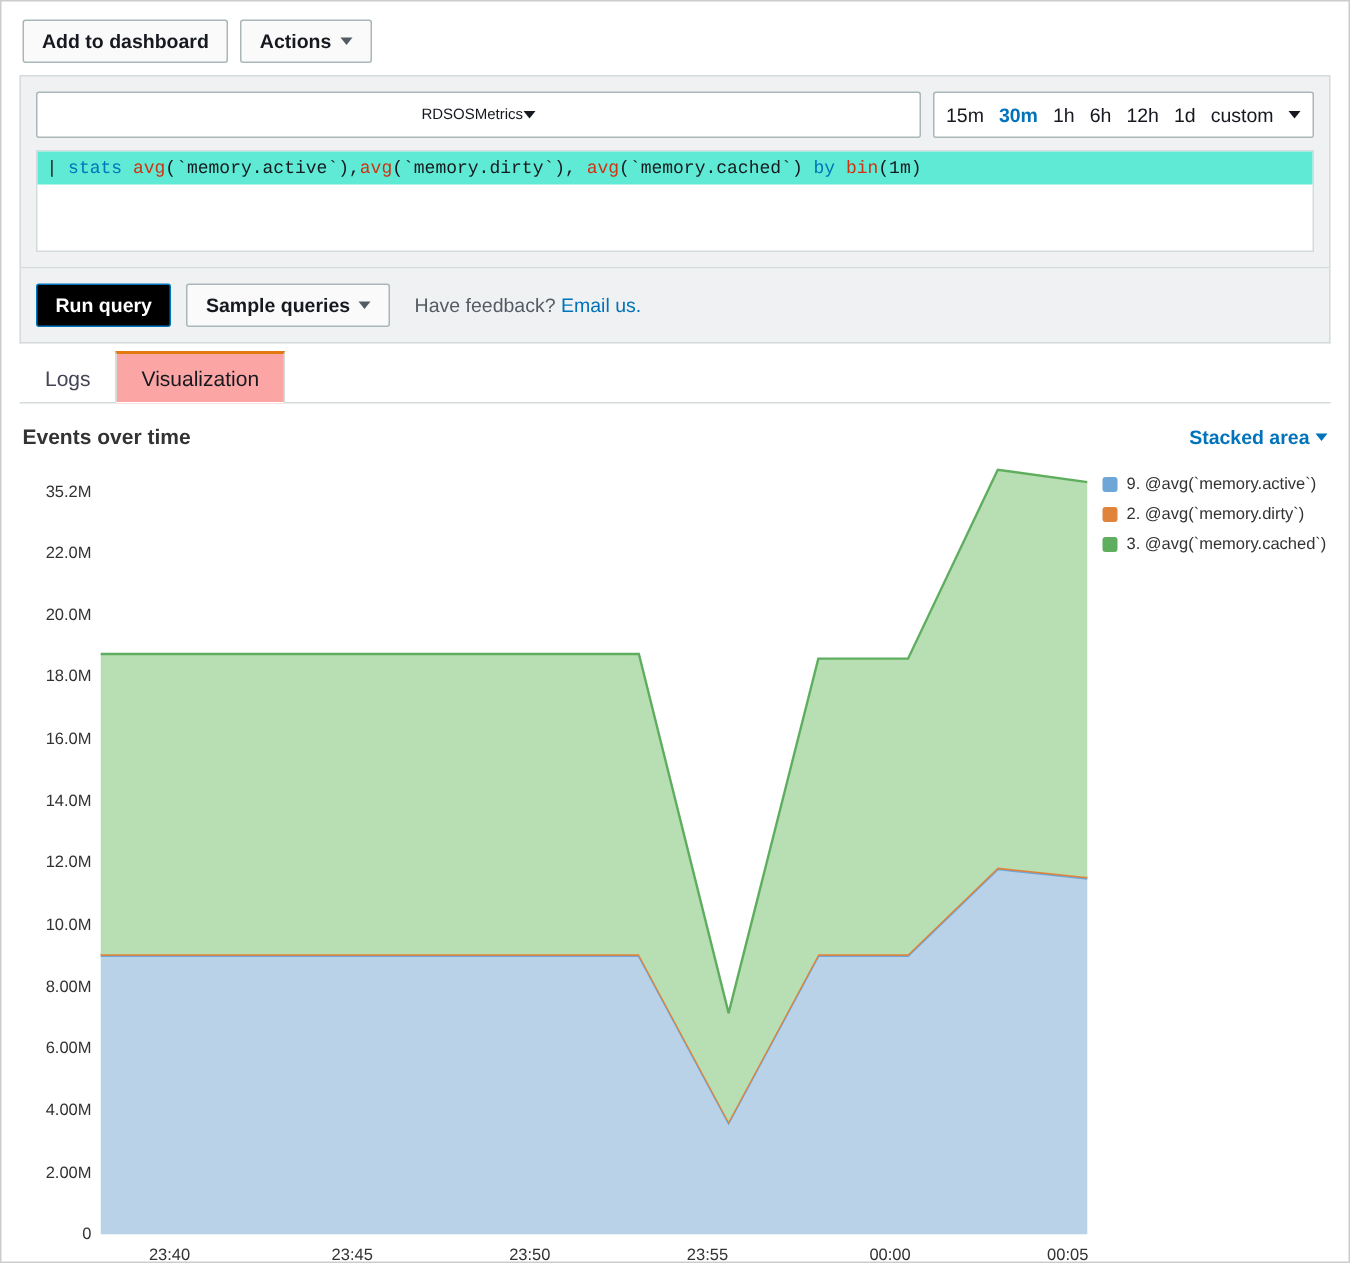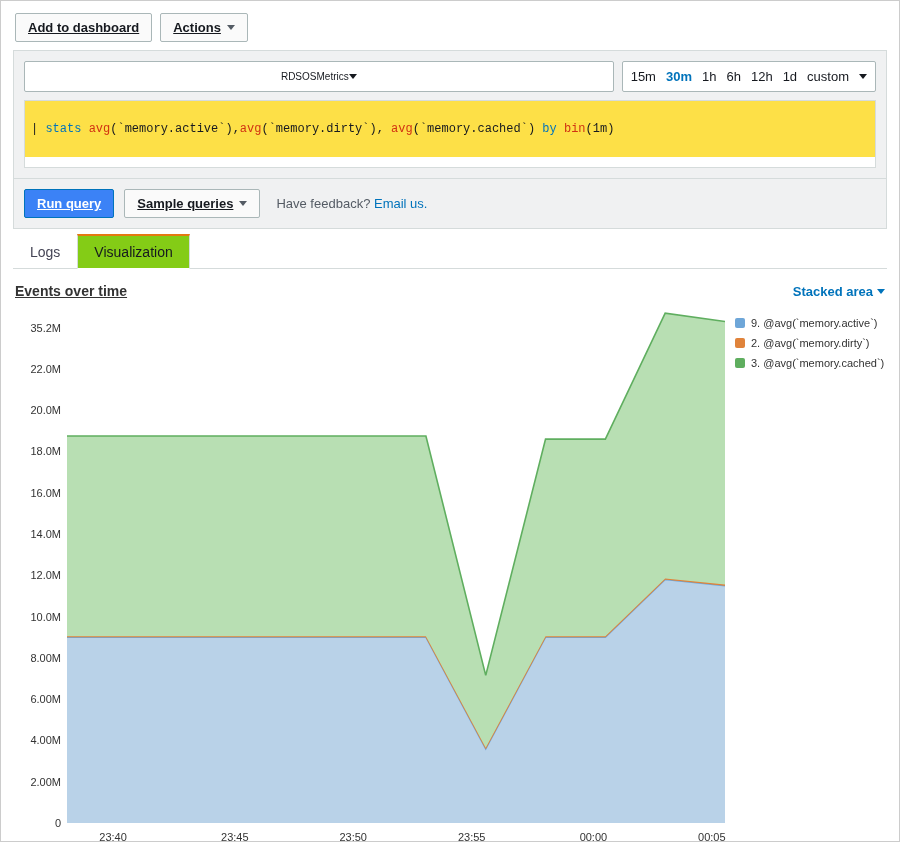--- a/index.html
+++ b/index.html
@@ -1,40 +1,40 @@
 <!DOCTYPE html>
 <html><head>
 <meta charset="utf-8">
 <style>
   * { box-sizing: border-box; margin: 0; padding: 0; }
   body { font-family: "Amazon Ember", "Helvetica Neue", Arial, sans-serif; font-size: 13px; color: #16191f; background: #fff; }
   .frame { width: 900px; height: 842px; border: 1px solid #ccc; box-shadow: 4px 4px 6px rgba(0,0,0,0.35); position: relative; overflow: hidden; }
   .toolbar-row { display: flex; gap: 8px; padding: 12px 14px 6px; align-items: center; }
-  .btn { background: #fafafa; border: 1px solid #aab7b8; border-radius: 2px; padding: 6px 12px; font-size: 13px; color: #16191f; cursor: pointer; display: inline-flex; align-items: center; gap: 6px; font-weight: bold; text-decoration: underline; }
-  .btn-primary { background: #3b82f6; border: 1px solid #0073bb; color: #fff; }
+  .btn { background: #fafafa; border: 1px solid #aab7b8; border-radius: 2px; padding: 6px 12px; font-size: 13px; color: #16191f; cursor: pointer; display: inline-flex; align-items: center; gap: 6px; font-weight: bold; }
+  .btn-primary { background: #000000; border: 1px solid #0073bb; color: #fff; }
   .grey-panel { background: #f0f1f2; margin: 2px 12px 0; border: 1px solid #d5dbdb; padding: 10px; }
   .controls-row { display: flex; gap: 8px; align-items: stretch; margin-bottom: 8px; }
   .loggroup { flex: 1; background: #fff; border: 1px solid #aab7b8; border-radius: 2px; padding: 7px 10px; display: flex; align-items: center; justify-content: center; font-size: 10px; }
   .timerange { background: #fff; border: 1px solid #aab7b8; border-radius: 2px; padding: 7px 8px; display: flex; gap: 10px; align-items: center; font-size: 13px; }
   .timerange span { cursor: pointer; }
   .timerange .sel { color: #0073bb; font-weight: bold; }
   .query-editor { background: #fff; border: 1px solid #d5dbdb; font-family: "Courier New", monospace; font-size: 12px; line-height: 1.5; min-height: 68px; }
   .query-line1 { padding: 2px 6px; }
-  .query-line2 { padding: 19px 6px; background: #fde047; }
+  .query-line2 { padding: 2px 6px; background: #5eead4; }
   .kw-blue { color: #0073bb; }
   .kw-red { color: #d13212; }
   .actions-row { display: flex; gap: 10px; align-items: center; padding: 10px 12px 10px; }
   .feedback { color: #545b64; font-size: 13px; margin-left: 6px; }
   .feedback a { color: #0073bb; text-decoration: none; }
   .tabbar { display: flex; align-items: flex-end; border-bottom: 1px solid #d5dbdb; margin: 0 12px; padding-top: 4px; }
   .tab { padding: 8px 16px; font-size: 14px; color: #445; cursor: pointer; border: 1px solid transparent; position: relative; top: 1px; }
-  .tab.active { background: #84cc16; border: 1px solid #d5dbdb; border-bottom-color: #fff; border-top: 2px solid #e47911; color: #16191f; }
+  .tab.active { background: #fca5a5; border: 1px solid #d5dbdb; border-bottom-color: #fff; border-top: 2px solid #e47911; color: #16191f; }
   .chart-area { padding: 14px 14px 0; }
   .chart-header { display: flex; justify-content: space-between; align-items: center; margin-bottom: 8px; }
-  .chart-title { font-weight: bold; font-size: 14px; color: #333; text-decoration: underline; }
+  .chart-title { font-weight: bold; font-size: 14px; color: #333; }
   .chart-type { color: #0073bb; font-weight: bold; font-size: 13px; display: flex; align-items: center; gap: 4px; cursor: pointer; }
   .chart-body { display: flex; gap: 10px; }
   .plot { position: relative; width: 710px; height: 544px; }
   .legend { padding-top: 10px; font-size: 11px; color: #333; }
   .legend-item { display: flex; align-items: center; gap: 6px; margin-bottom: 8px; }
   .swatch { width: 10px; height: 10px; border-radius: 2px; flex-shrink: 0; }
   .yaxis { position: absolute; left: 0; top: 0; bottom: 28px; width: 52px; }
   .ylabel { position: absolute; right: 6px; font-size: 11px; color: #333; transform: translateY(-50%); }
   .xaxis { position: absolute; left: 52px; right: 0; bottom: 0; height: 20px; }
   .xlabel { position: absolute; font-size: 11px; color: #333; transform: translateX(-50%); }

